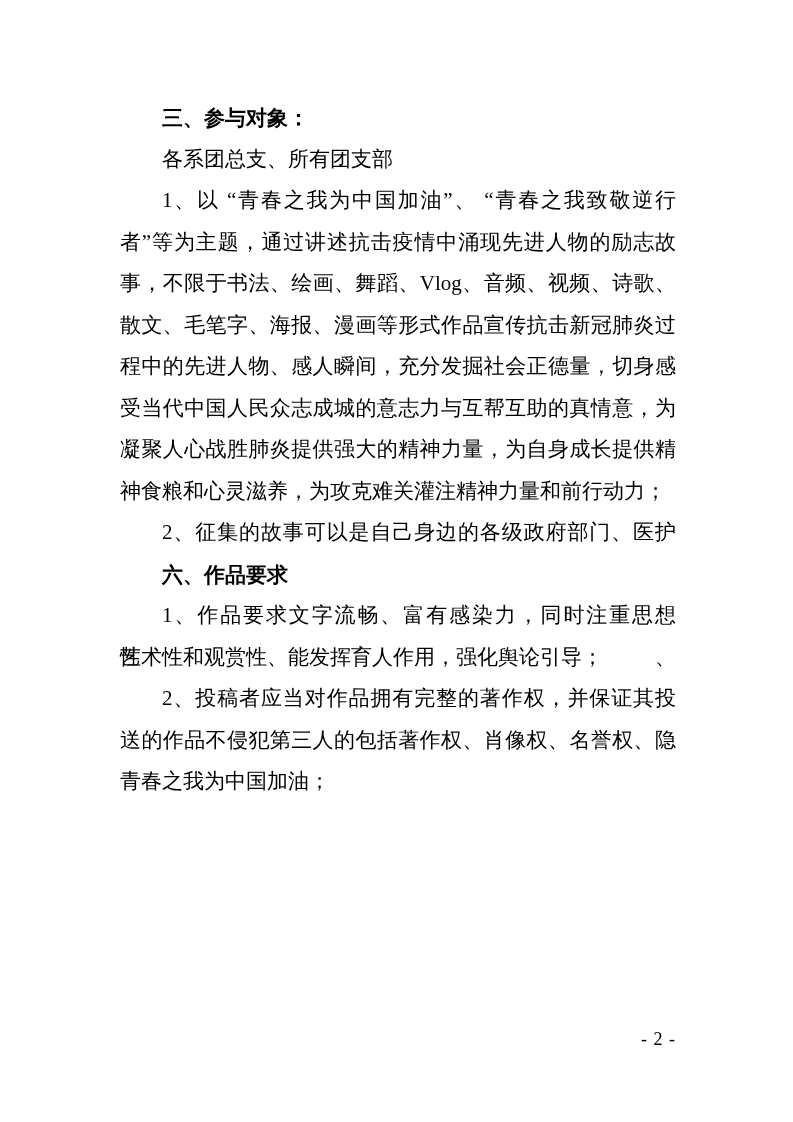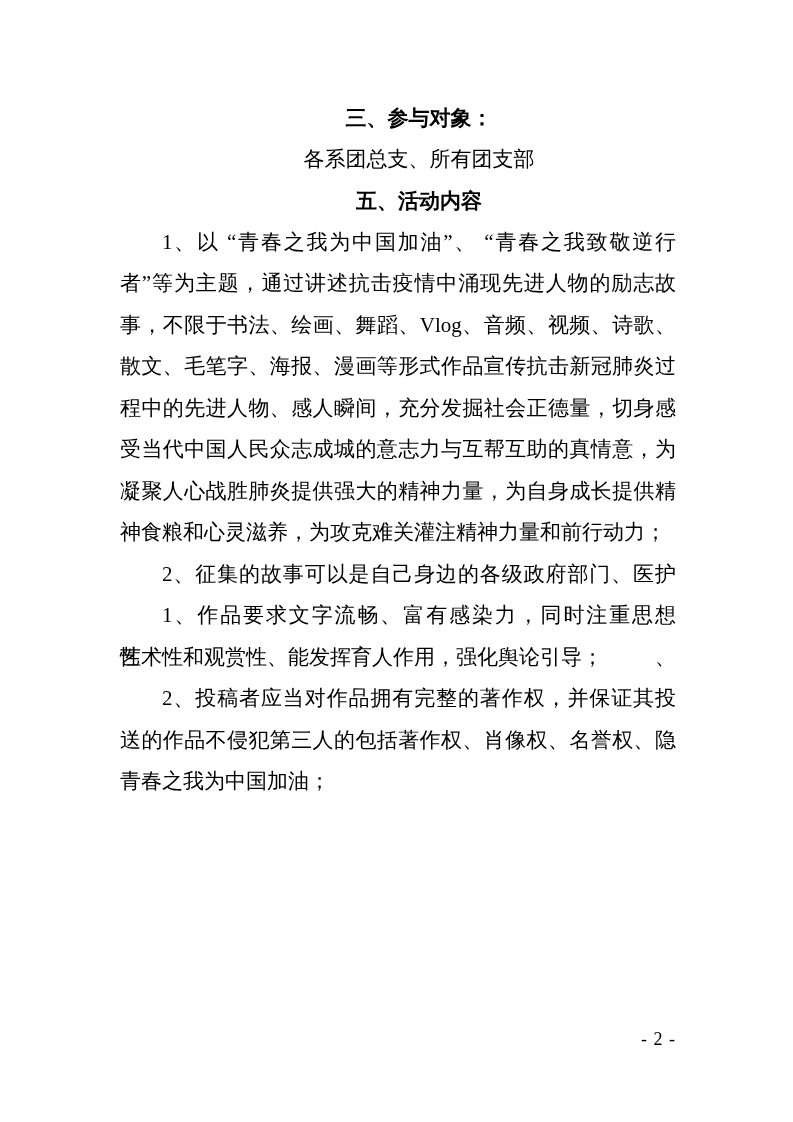--- a/index.html
+++ b/index.html
@@ -29,21 +29,20 @@
     color: #000000;
     font-family: Liberation Serif, serif;
     font-weight: normal;
   }
   .line.heading {
     font-family: "Liberation Sans", "DejaVu Sans", sans-serif;
     font-weight: bold;
   }
   .line.indent {
     text-indent: 42px;
-    text-align: center;
   }
   .line.justify {
     text-align: justify;
     text-align-last: justify;
   }
   .page-num {
     position: absolute;
     left: 641px;
     top: 1028px;
     font-size: 18px;
@@ -53,30 +52,30 @@
     font-family: "Liberation Serif", "DejaVu Serif", serif;
   }
 </style>
 </head>
 <body>
 
 <div class="page">
   <div class="doc-body">
       <div class="line heading indent">三、参与对象：</div>
       <div class="line indent">各系团总支、所有团支部</div>
-      <div class="line heading indent">五、活动内容</div>
       <div class="line indent justify">1、以 “青春之我为中国加油”、 “青春之我致敬逆行</div>
       <div class="line justify">者”等为主题，通过讲述抗击疫情中涌现先进人物的励志故</div>
       <div class="line justify">事，不限于书法、绘画、舞蹈、Vlog、音频、视频、诗歌、</div>
       <div class="line justify">散文、毛笔字、海报、漫画等形式作品宣传抗击新冠肺炎过</div>
       <div class="line justify">程中的先进人物、感人瞬间，充分发掘社会正德量，切身感</div>
       <div class="line justify">受当代中国人民众志成城的意志力与互帮互助的真情意，为</div>
       <div class="line justify">凝聚人心战胜肺炎提供强大的精神力量，为自身成长提供精</div>
       <div class="line">神食粮和心灵滋养，为攻克难关灌注精神力量和前行动力；</div>
       <div class="line indent justify">2、征集的故事可以是自己身边的各级政府部门、医护</div>
+      <div class="line heading indent">六、作品要求</div>
       <div class="line indent justify">1、作品要求文字流畅、富有感染力，同时注重思想性、</div>
       <div class="line">艺术性和观赏性、能发挥育人作用，强化舆论引导；</div>
       <div class="line indent justify">2、投稿者应当对作品拥有完整的著作权，并保证其投</div>
       <div class="line justify">送的作品不侵犯第三人的包括著作权、肖像权、名誉权、隐</div>
       <div class="line">青春之我为中国加油；</div>
     </div>
   <div class="page-num">- 2 -</div>
 </div>
 
 </body></html>

